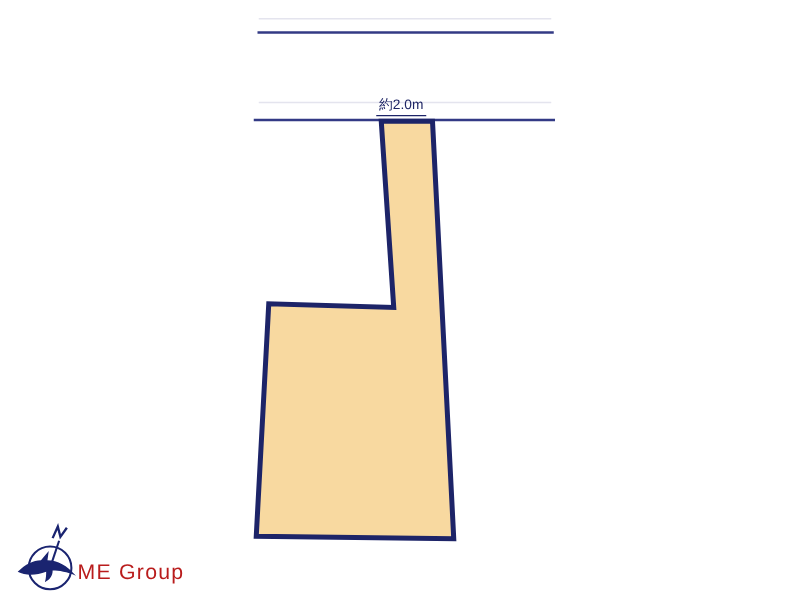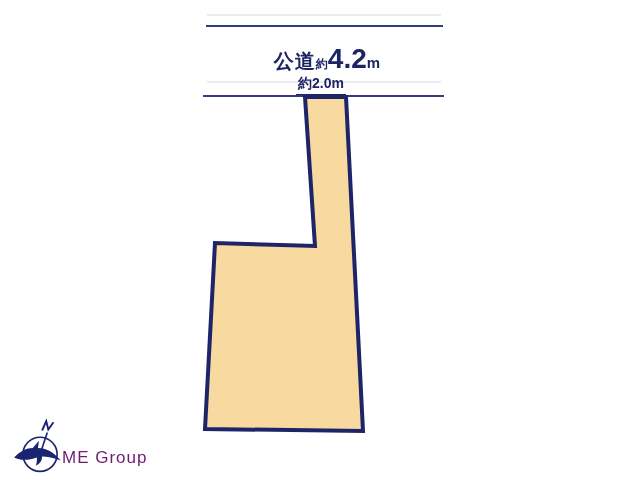--- a/index.html
+++ b/index.html
@@ -9,49 +9,46 @@
   }
   .canvas svg.diagram{position:absolute;left:0;top:0;}
   .label{position:absolute;color:#1d2464;white-space:nowrap;}
   .road-label{top:45px;left:227px;width:200px;text-align:center;line-height:1;}
   .road-label .kanji{font-size:20px;font-weight:600;letter-spacing:1px;}
   .road-label .small{font-size:12px;font-weight:600;}
   .road-label .num{font-size:28px;font-weight:600;}
   .road-label .unit{font-size:15px;font-weight:600;}
   .entrance-label{top:74px;left:221px;width:200px;text-align:center;}
   .entrance-label .inner{
-    display:inline-block;font-size:14px;font-weight:700;
+    display:inline-block;font-size:11px;font-weight:400;
     border-bottom:1.5px solid #1d2468;padding:0 2px 1px 2px;
   }
   .area-label{top:320px;left:186px;width:200px;text-align:center;line-height:1;}
   .area-label .num{font-size:29px;font-weight:500;letter-spacing:1px;}
   .area-label .unit{font-size:19px;font-weight:500;}
   .logo{position:absolute;left:12px;top:416px;width:220px;height:60px;}
   .logo .mark{position:absolute;left:0;top:0;}
   .logo .company{
-    position:absolute;left:50px;top:32px;font-size:17px;color:#701a75;
+    position:absolute;left:50px;top:32px;font-size:17px;color:#b91c1c;
     letter-spacing:1px;font-weight:500;
   }
 </style>
 </head>
 <body>
 
 <div class="canvas">
 
   <svg class="diagram" width="640" height="480" viewBox="0 0 640 480">
     <line x1="207" y1="15" x2="441" y2="15" stroke="#e4e4ee" stroke-width="1.3"></line>
     <line x1="206" y1="26" x2="443" y2="26" stroke="#333a85" stroke-width="2"></line>
     <line x1="207" y1="82" x2="441" y2="82" stroke="#e4e4ee" stroke-width="1.3"></line>
     <line x1="203" y1="96" x2="444" y2="96" stroke="#333a85" stroke-width="2"></line>
     <polygon fill="#f8d9a0" stroke="#1d2468" stroke-width="4" stroke-linejoin="miter" points="305,97 346,97 363,431 205,429 215,243 315,246"></polygon>
   </svg>
 
-  <div class="label road-label">
-    <span class="kanji">公道</span><span class="small">約</span><span class="num">4.2</span><span class="unit">m</span>
-  </div>
 
   <div class="label entrance-label">
     <span class="inner">約2.0m</span>
   </div>
 
 
   <div class="logo">
     <svg class="mark" width="54" height="58" viewBox="0 0 52 56">
       <circle cx="27" cy="37" r="16.5" fill="none" stroke="#1a2470" stroke-width="1.6"></circle>
       <line x1="27" y1="37" x2="34" y2="16" stroke="#1a2470" stroke-width="1.6"></line>

